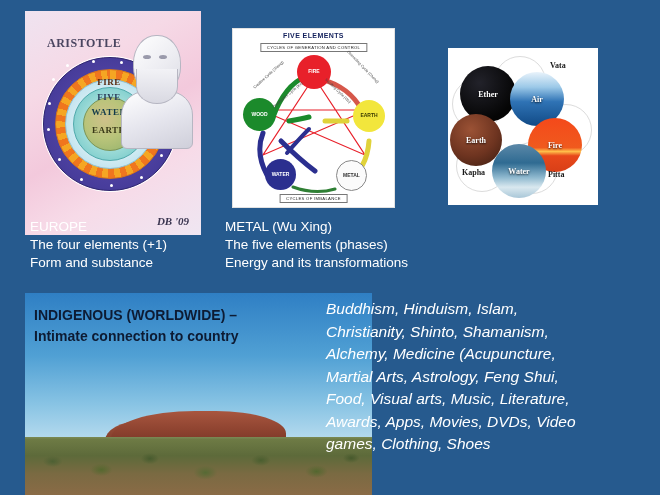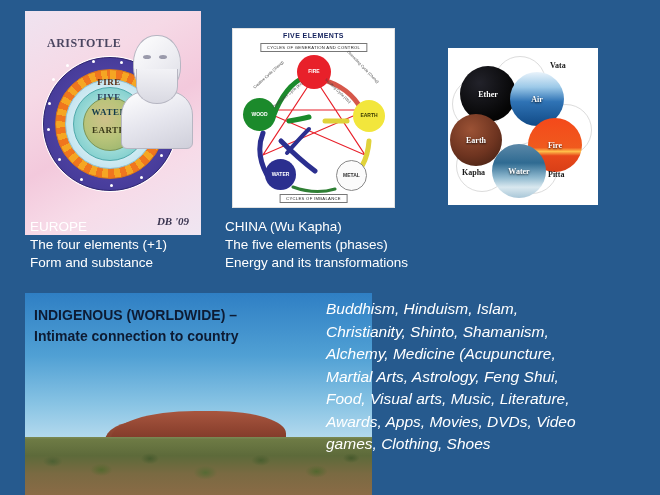--- a/index.html
+++ b/index.html
@@ -423,21 +423,21 @@
     <div class="dosha d-kapha">Kapha</div>
   </div>
 
   <div class="caption" id="cap-europe">
     <div>EUROPE</div>
     <div>The four elements (+1)</div>
     <div>Form and substance</div>
   </div>
 
   <div class="caption" id="cap-china">
-    <div>CHINA (Wu Kapha)</div>
+    <div>METAL (Wu Xing)</div>
     <div>The five elements (phases)</div>
     <div>Energy and its transformations</div>
   </div>
 
 
   <div class="pic" id="pic-uluru">
     <div class="sky"></div>
     <div class="rock2"></div>
     <div class="rock"></div>
     <div class="horizon"></div>

